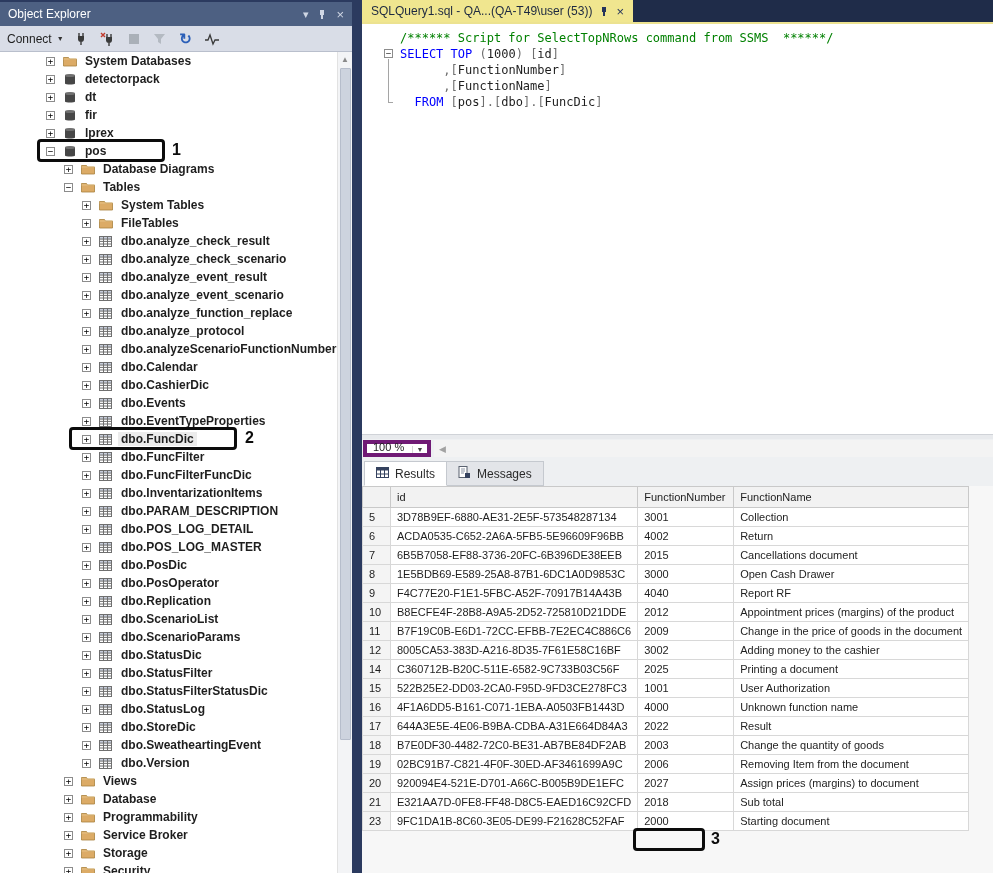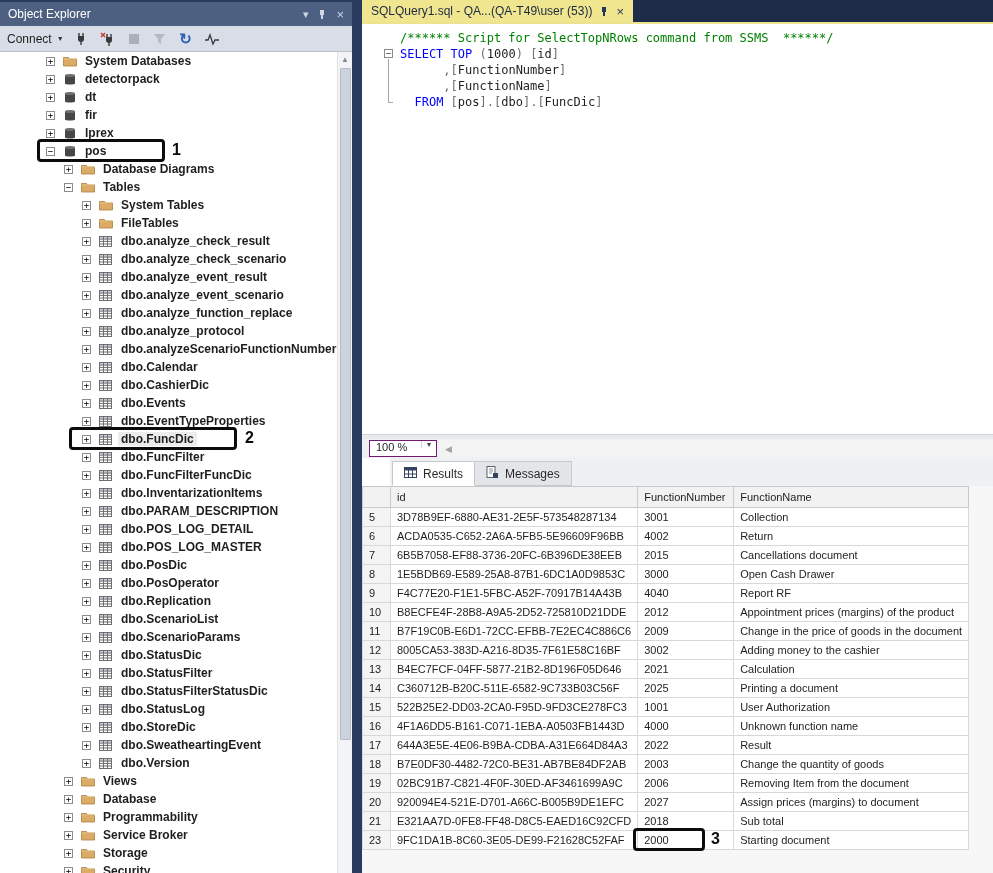--- a/index.html
+++ b/index.html
@@ -68,28 +68,28 @@
   .code .gray { color:#6e6e6e; }
   .fold-box { position:absolute; left:22px; top:25px; width:9px; height:9px;
     border:1px solid #8c8c8c; background:#fff; font-size:9px; line-height:7px;
     text-align:center; color:#333; }
   .fold-line { position:absolute; left:26px; top:35px; width:1px; height:43px; background:#a5a5a5; }
   .fold-tick { position:absolute; left:26px; top:78px; width:5px; height:1px; background:#a5a5a5; }
 
   .h-splitter { height:5px; background:#e8eaed; border-top:1px solid #d0d3d8; }
 
   .zoom-row { height:19px; background:#eef0f2; display:flex; align-items:center; }
-  .zoom-ctl { width:68px; height:17px; background:#fff; border:1px solid #701a75;
-    font-size:11px; display:flex; align-items:flex-start; margin-left:7px; }
+  .zoom-ctl { width:68px; height:17px; background:#fff; border:4px solid #701a75;
+    font-size:11px; display:flex; align-items:flex-end; margin-left:1px; }
   .zoom-val { flex:1; padding-left:6px; color:#1e1e1e; }
   .zoom-caret { width:15px; text-align:center; font-size:7px; color:#444; border-left:1px solid #d5d5d5; }
   .hscroll { flex:1; height:17px; background:#f3f3f3; margin-left:3px; display:flex; align-items:center; }
   .hscroll-arrow { color:#a2a2a2; font-size:9px; padding-left:5px; }
 
-  .results-tabs { height:28px; background:#eef0f2; display:flex; align-items:flex-end; padding-left:2px;margin-left:28px; }
+  .results-tabs { height:28px; background:#eef0f2; display:flex; align-items:flex-end; padding-left:2px; }
   .rtab { height:25px; display:flex; align-items:center; gap:6px; font-size:12px;
     padding:0 11px; border:1px solid #c5c9cf; background:#e3e5e9; color:#2a2a2a; }
   .rtab.active { background:#fff; border-bottom-color:#fff; z-index:2; }
   .rtab + .rtab { margin-left:-1px; }
 
   .grid-wrap { position:relative; height:387px; background:#f7f7f7; overflow:hidden; }
   table.grid { border-collapse:collapse; table-layout:fixed; font-size:11px; color:#1e1e1e; }
   .grid th { background:#f2f2f2; border:1px solid #c9c9c9; font-weight:normal;
     text-align:left; padding:0 6px; height:21px; color:#1e1e1e; }
   .grid td { border:1px solid #d8d8d8; padding:0 6px; height:19px; background:#fff;
@@ -862,26 +862,20 @@
             <td>2009</td>
             <td>Change in the price of goods in the document</td>
           </tr>
           <tr>
             <td class="rownum">12</td>
             <td>8005CA53-383D-A216-8D35-7F61E58C16BF</td>
             <td>3002</td>
             <td>Adding money to the cashier</td>
           </tr>
           <tr>
-            <td class="rownum">13</td>
-            <td>B4EC7FCF-04FF-5877-21B2-8D196F05D646</td>
-            <td>2021</td>
-            <td>Calculation</td>
-          </tr>
-          <tr>
             <td class="rownum">14</td>
             <td>C360712B-B20C-511E-6582-9C733B03C56F</td>
             <td>2025</td>
             <td>Printing a document</td>
           </tr>
           <tr>
             <td class="rownum">15</td>
             <td>522B25E2-DD03-2CA0-F95D-9FD3CE278FC3</td>
             <td>1001</td>
             <td>User Authorization</td>

